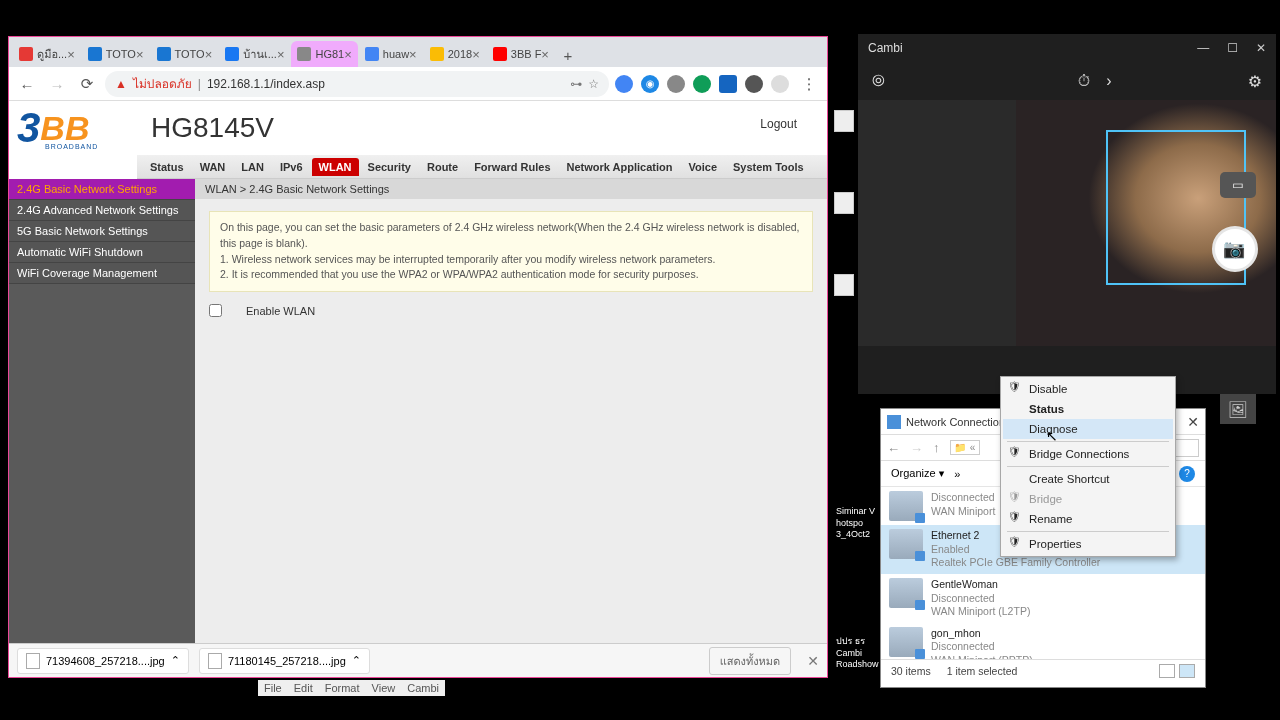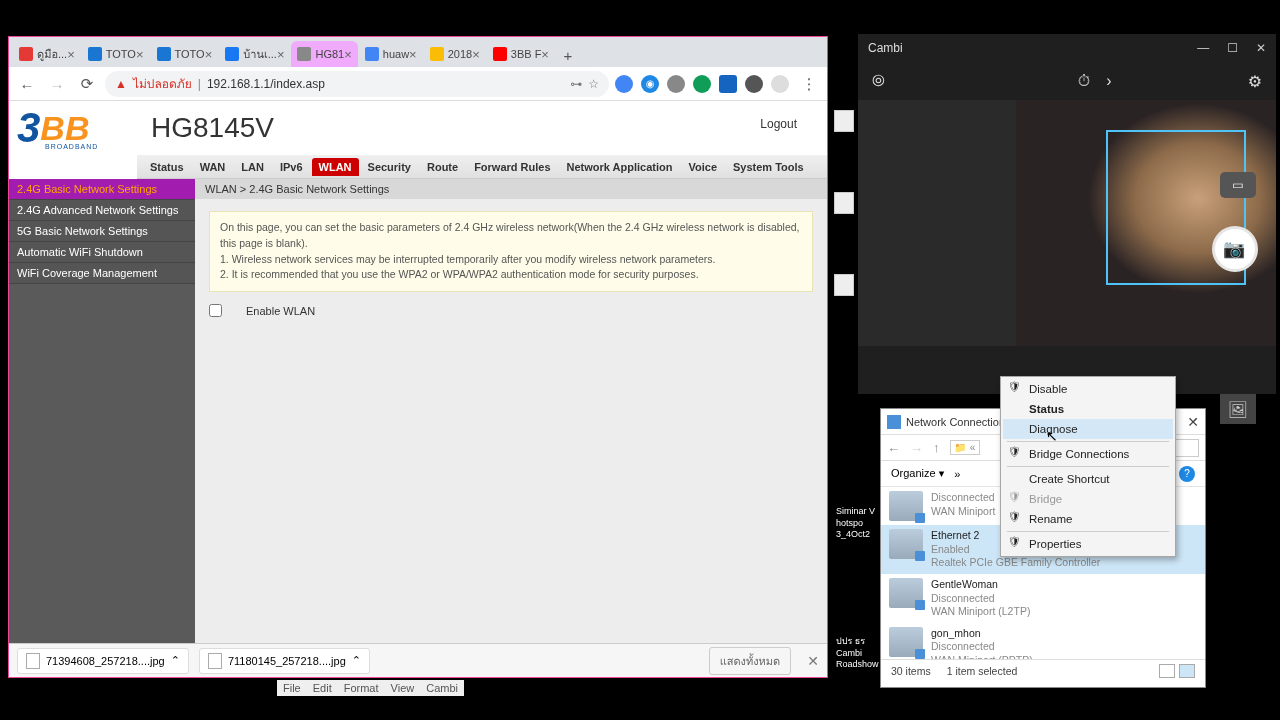--- a/index.html
+++ b/index.html
@@ -106,21 +106,21 @@
 .ctx-menu { position: absolute; left: 1000px; top: 376px; width: 176px; background: #f4f4f4; border: 1px solid #a7a7a7; box-shadow: 2px 3px 6px rgba(0,0,0,0.3); font-size: 11.5px; padding: 2px; z-index: 100; }
 .ctx-item { height: 20px; display: flex; align-items: center; padding: 0 8px 0 26px; position: relative; color: #222; }
 .ctx-item.disabled { color: #999; }
 .ctx-item.hover { background: #d4e7f7; }
 .ctx-item.bold { font-weight: bold; }
 .ctx-sep { height: 1px; background: #ccc; margin: 2px 4px; }
 .shield { position: absolute; left: 6px; width: 12px; height: 12px; }
 .shield::before { content: "🛡"; font-size: 10px; position: absolute; left: -1px; top: -2px; }
 
 
-.menubar { position: absolute; left: 258px; top: 680px; font-size: 11px; color: #555; display: flex; gap: 12px; background: #efefef; padding: 2px 6px; margin-left: 19px; }
+.menubar { position: absolute; left: 258px; top: 680px; font-size: 11px; color: #555; display: flex; gap: 12px; background: #efefef; padding: 2px 6px; }
 
 
 .cursor { position: absolute; left: 1046px; top: 428px; font-size: 14px; color: #000; z-index: 200; pointer-events: none; }
 </style>
 </head>
 <body>
 
 <div class="desktop-bg">
   <div class="desk-ic"></div>
   <div class="desk-ic"></div>

